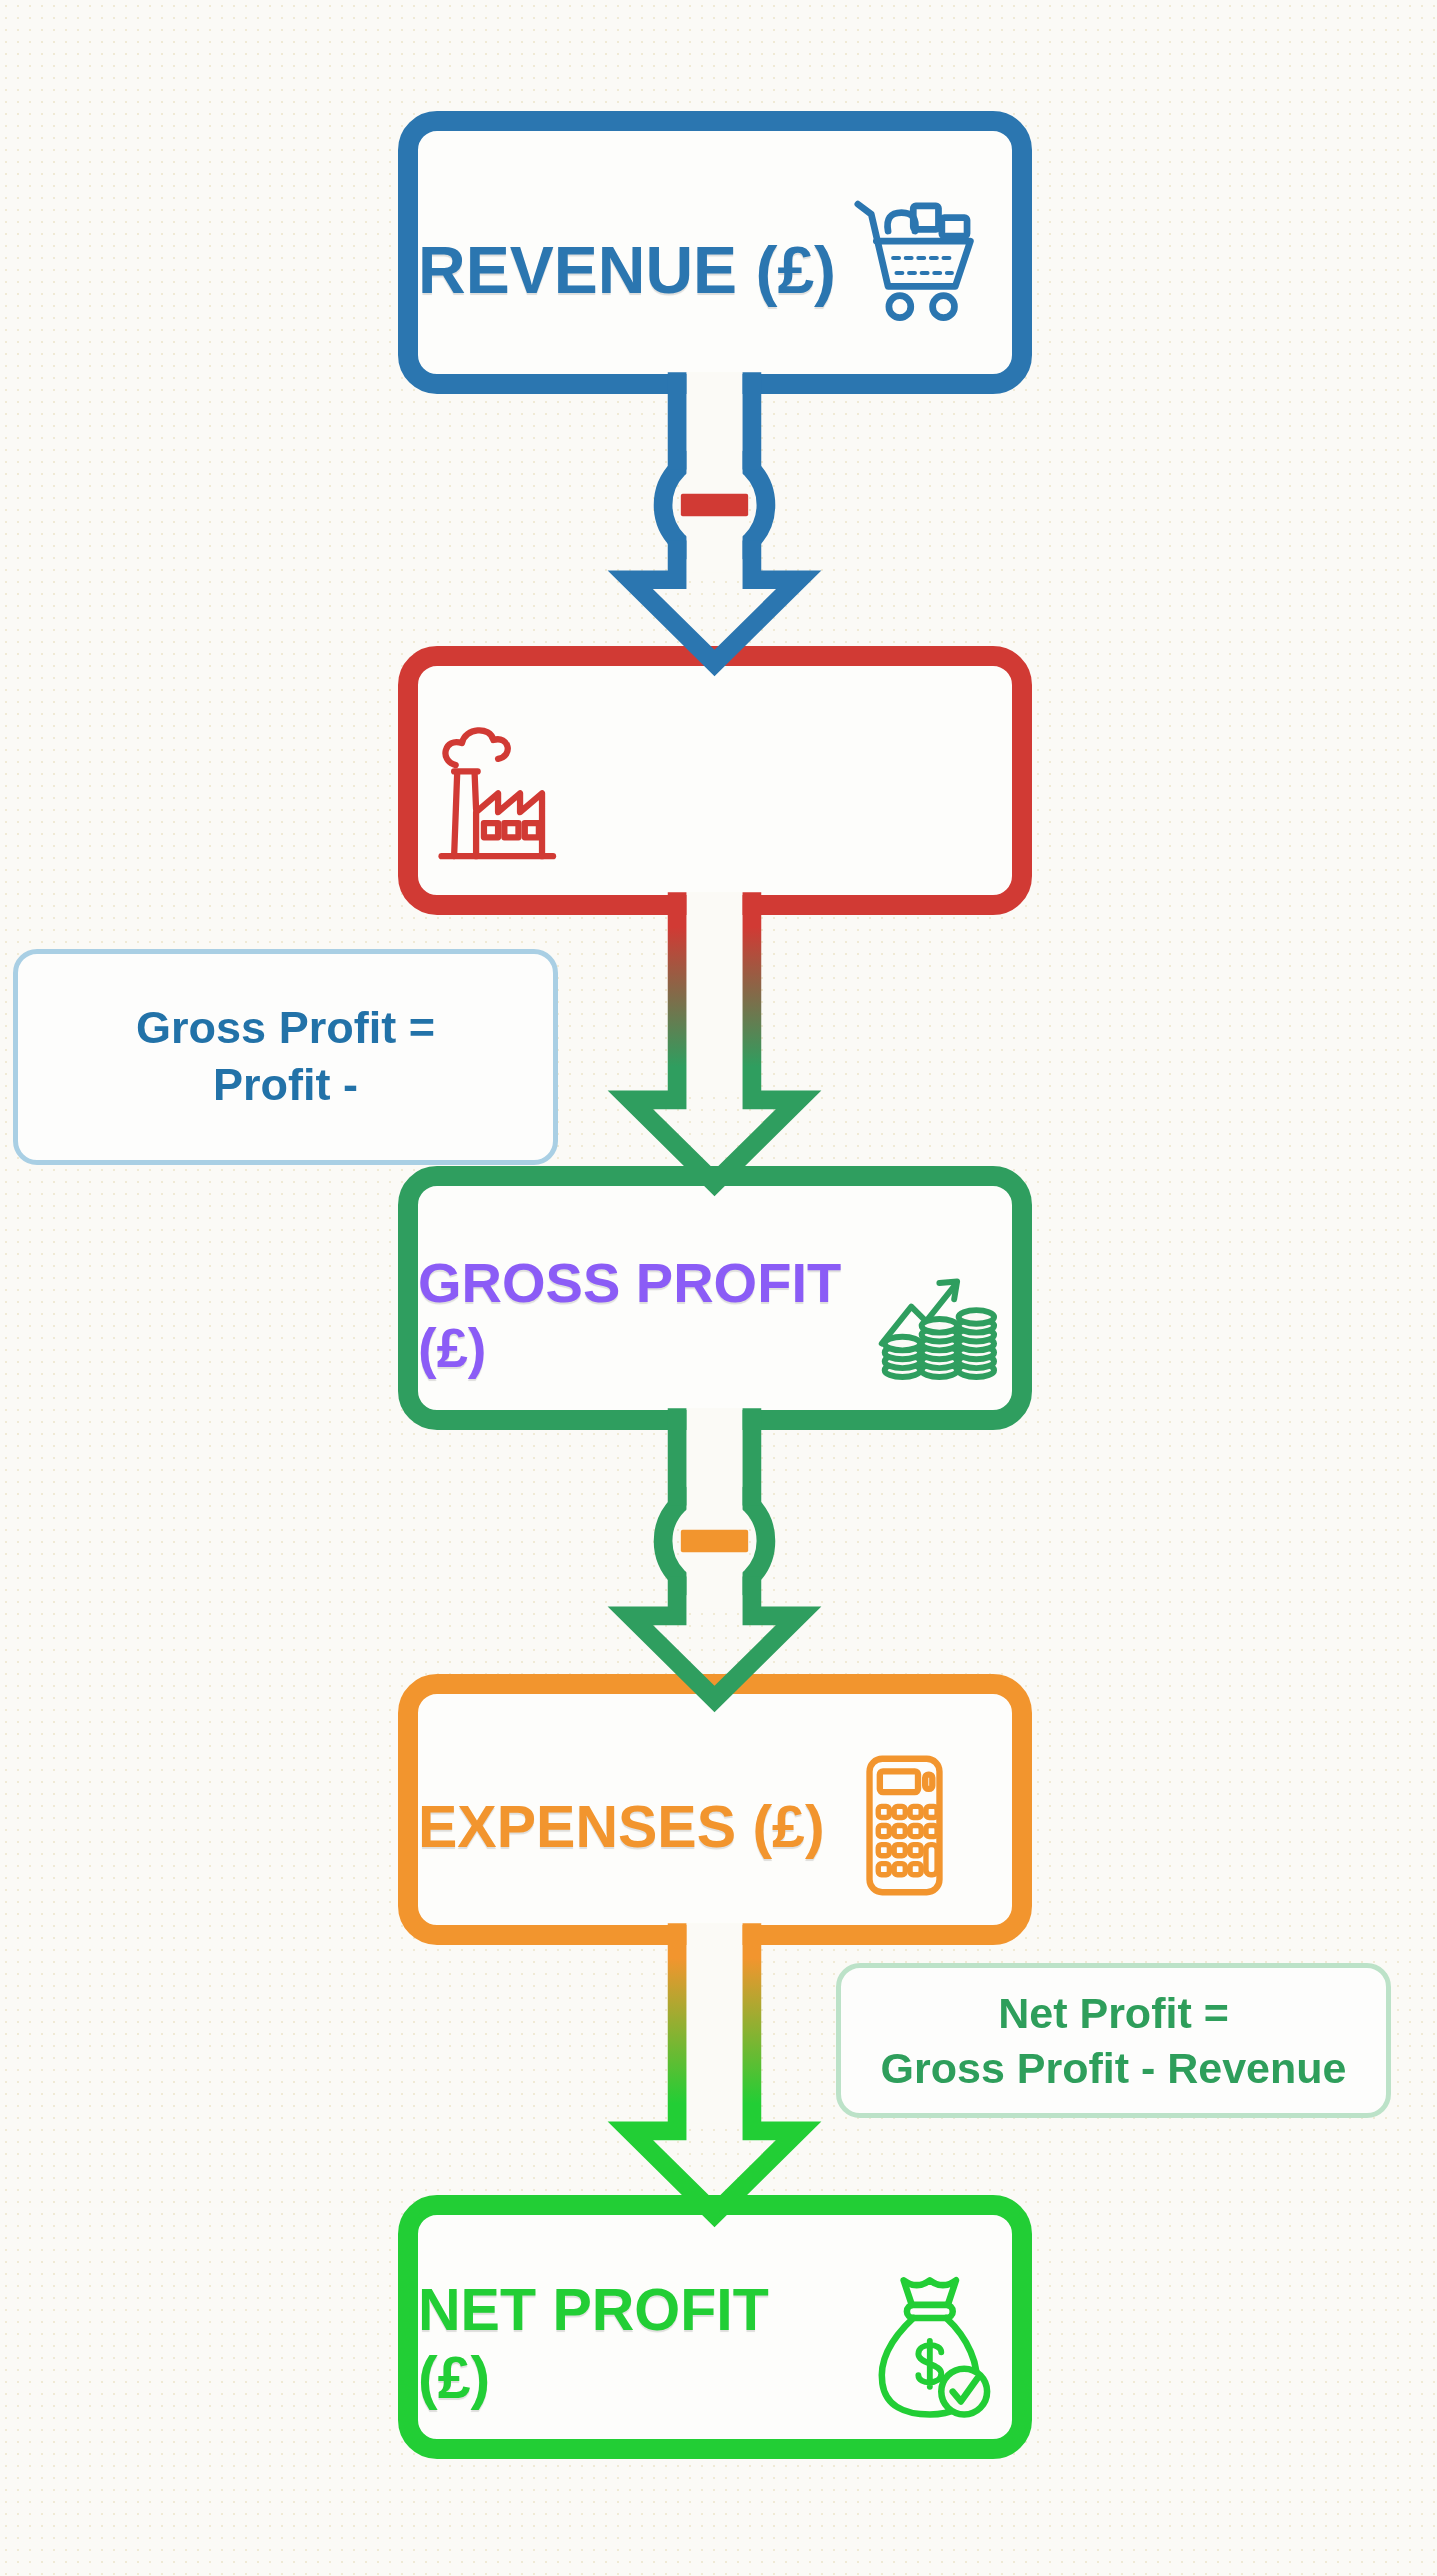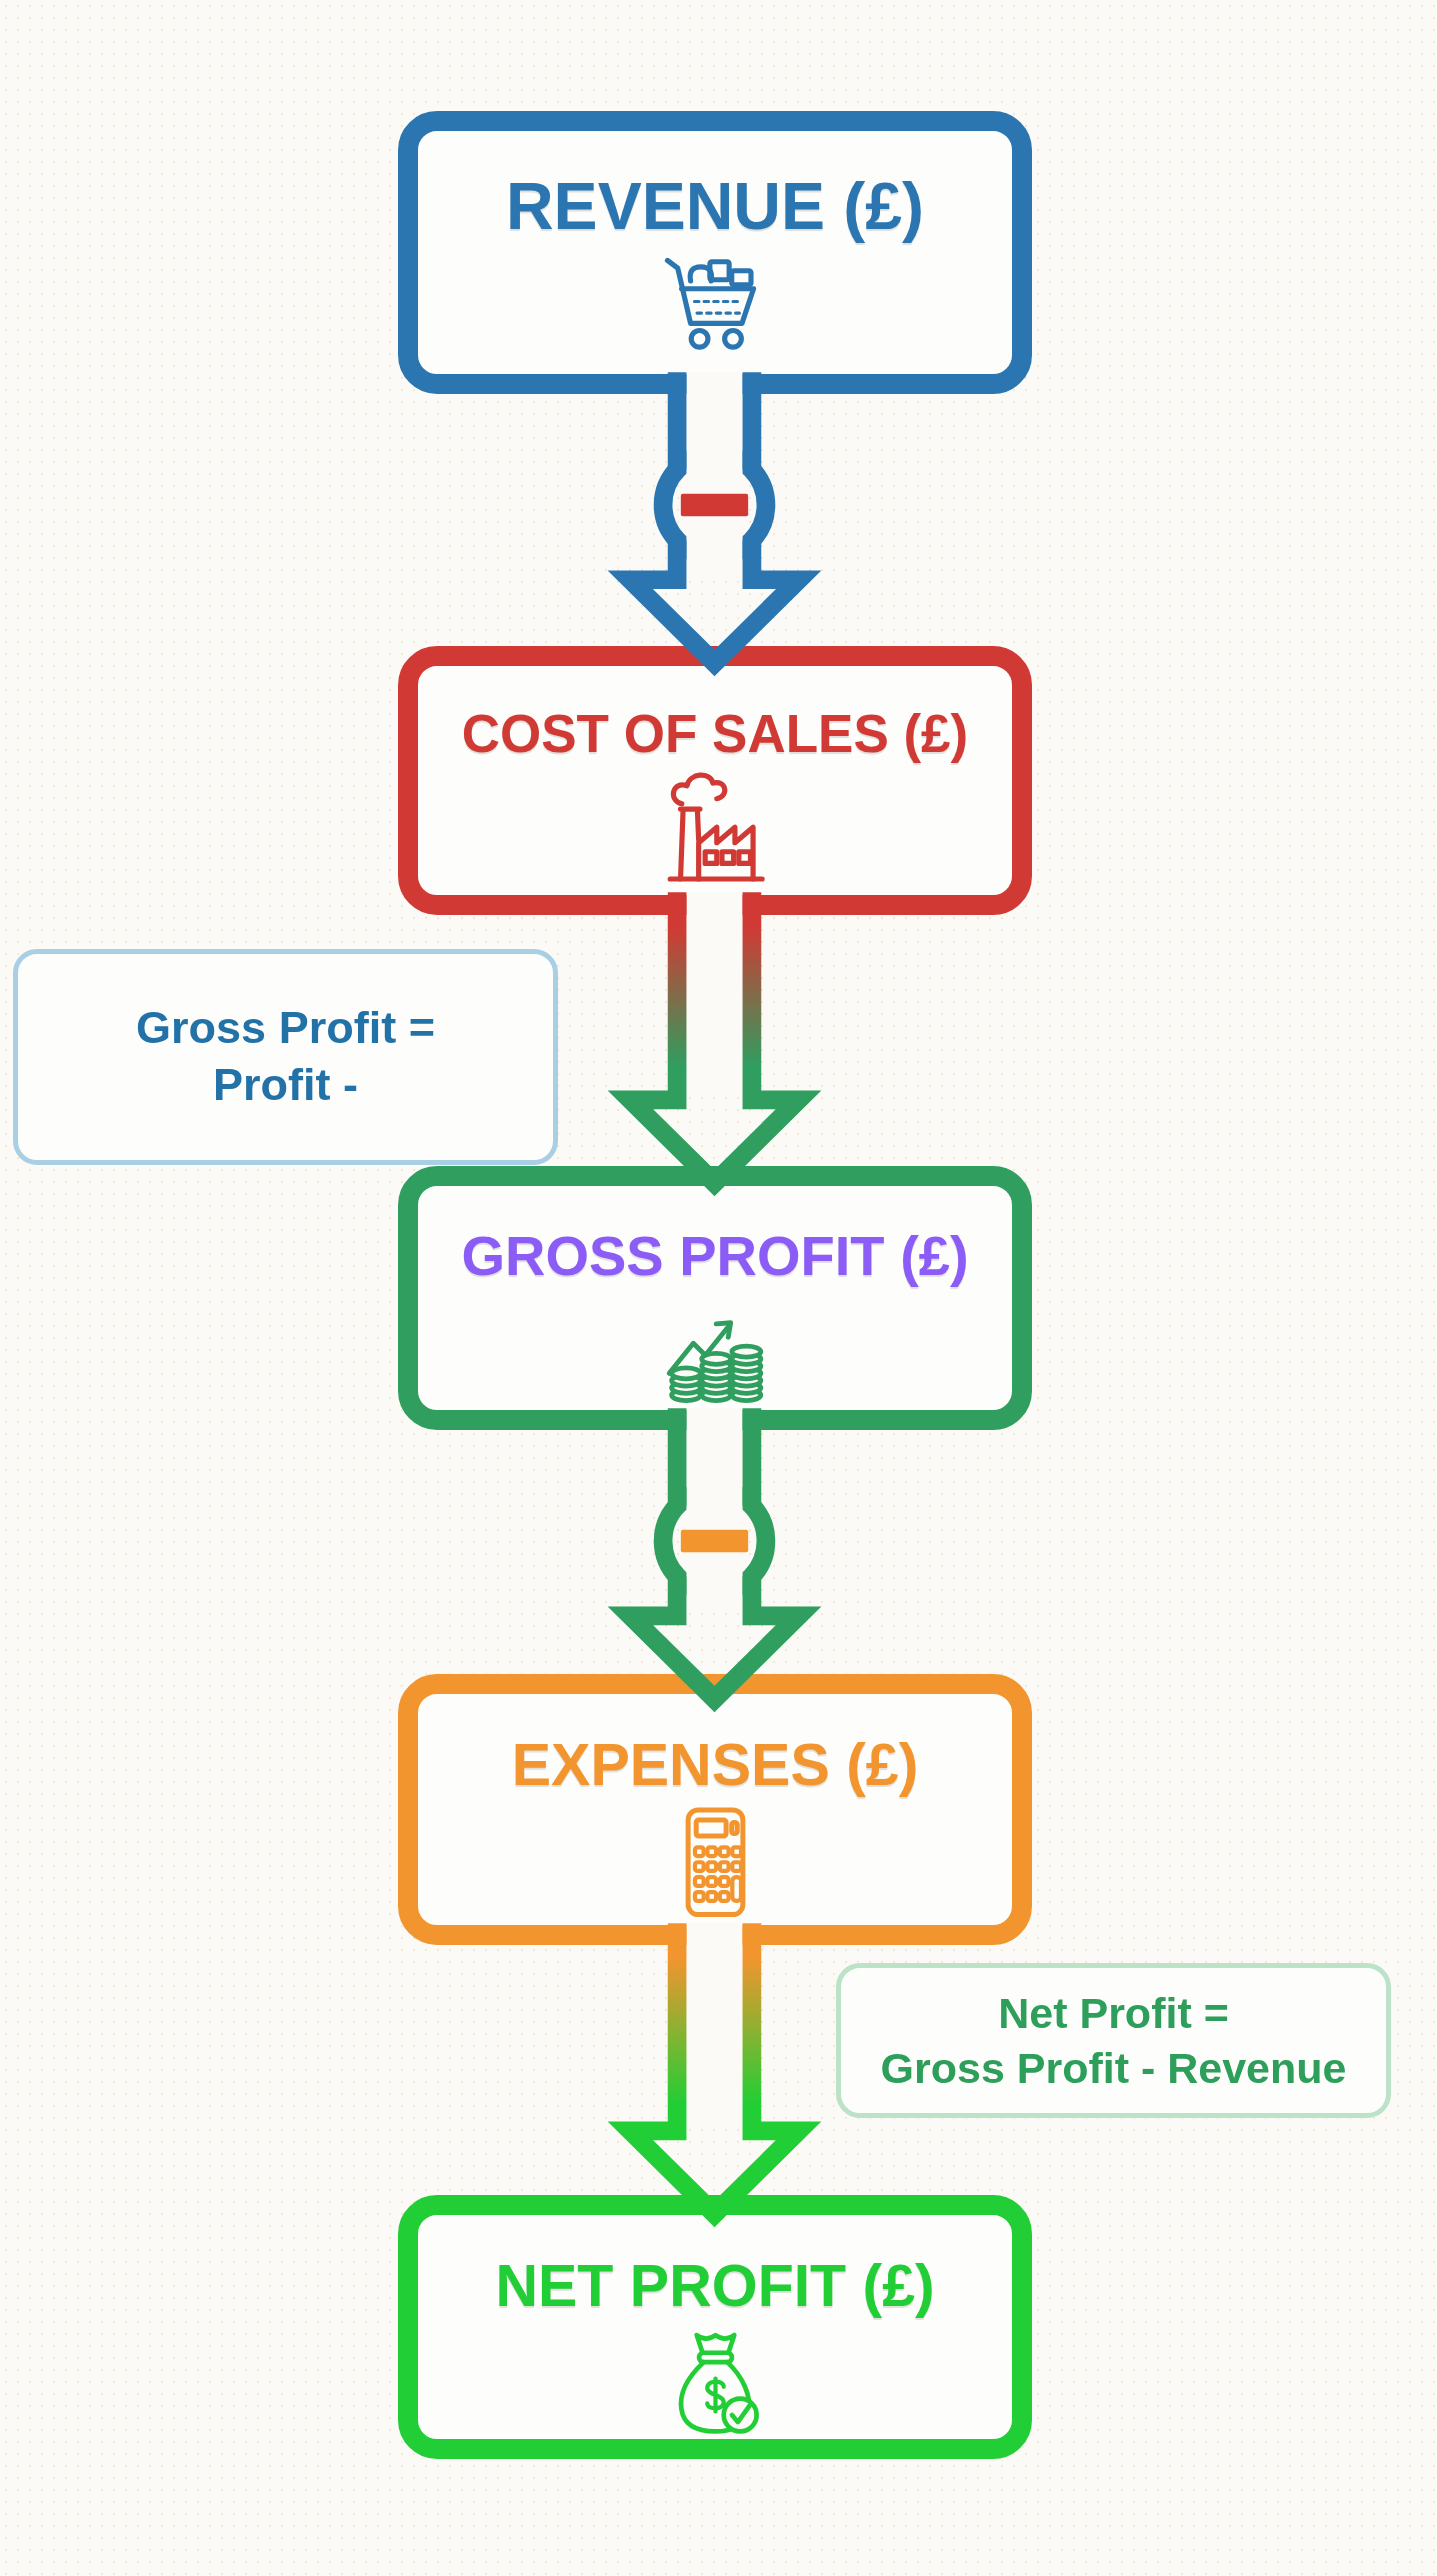--- a/index.html
+++ b/index.html
@@ -8,21 +8,21 @@
     background-color:#fbfaf6;
     background-image:radial-gradient(circle,#f0ead5 1.1px, transparent 1.3px);
     background-size:12px 12px;
     font-family:"Liberation Sans", sans-serif;
     overflow:hidden;
   }
   .canvas{position:absolute;inset:0;}
   .box{
     position:absolute;left:398px;width:634px;box-sizing:border-box;
     border-radius:39px;background:#fdfdfb;
-    display:flex;flex-direction:column;align-items:center;
+    display:flex;flex-direction:row;align-items:center;
     padding-top:31px;
   }
   .box h2{
     margin:5.6px 0 1.9px 0;font-weight:700;letter-spacing:0px;
     text-shadow:0 1.9px 0.9px rgba(0,0,0,0.12);
   }
   .box svg.icon{display:block;}
   .box-revenue {top:111px;height:283px;border:20.6px solid #2b76b0;}
   .box-revenue h2{color:#2b76b0;font-size:66px;}
   .box-cost    {top:646px;height:269px;border:20.6px solid #d13a34;}
@@ -64,21 +64,20 @@
       <path d="M34,44 H71 M36,53 H69" stroke-width="2.4" stroke-dasharray="3.5 4"></path>
       <rect x="46" y="13" width="15" height="14" rx="1.5"></rect>
       <rect x="63" y="20" width="15" height="11" rx="1.5"></rect>
       <path d="M31,28 q-2,-11 8,-11 q10,0 8,11"></path>
       <circle cx="38" cy="73" r="6.5"></circle>
       <circle cx="64" cy="73" r="6.5"></circle>
     </svg>
   </section>
 
   <section class="box box-cost">
-    <h2>COST OF SALES (£)</h2>
     <svg class="icon" width="157" height="157" viewBox="0 0 100 100" fill="none" stroke="#d13a34" stroke-width="4" stroke-linecap="round" stroke-linejoin="round">
       <path d="M24,30 C13,27 17,12 28,16 C30,6 46,5 48,14 C58,11 61,24 51,26"></path>
       <path d="M25,34 L23,88 M36,34 L37,58 M23,34 H38"></path>
       <path d="M37,88 L37,60 L51,48 L51,60 L65,48 L65,60 L79,48 L79,88"></path>
       <path d="M15,88 H86"></path>
       <rect x="42" y="67" width="9" height="9"></rect>
       <rect x="55" y="67" width="9" height="9"></rect>
       <rect x="68" y="67" width="9" height="9"></rect>
     </svg>
   </section>

